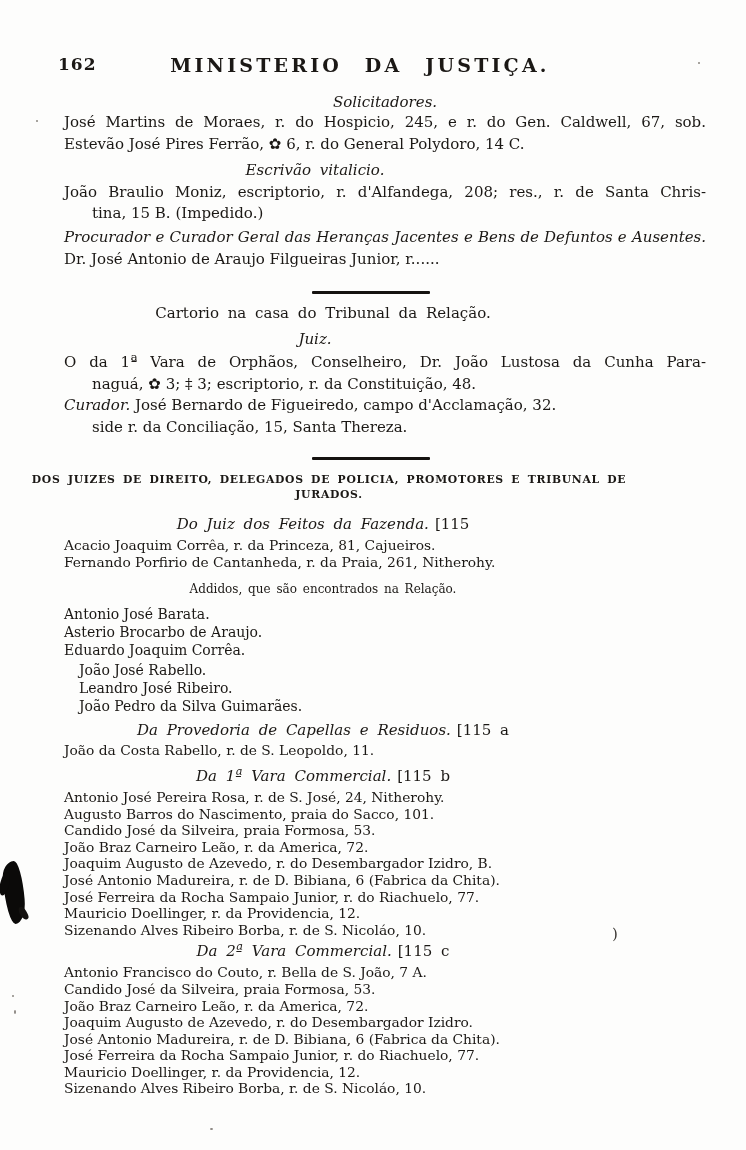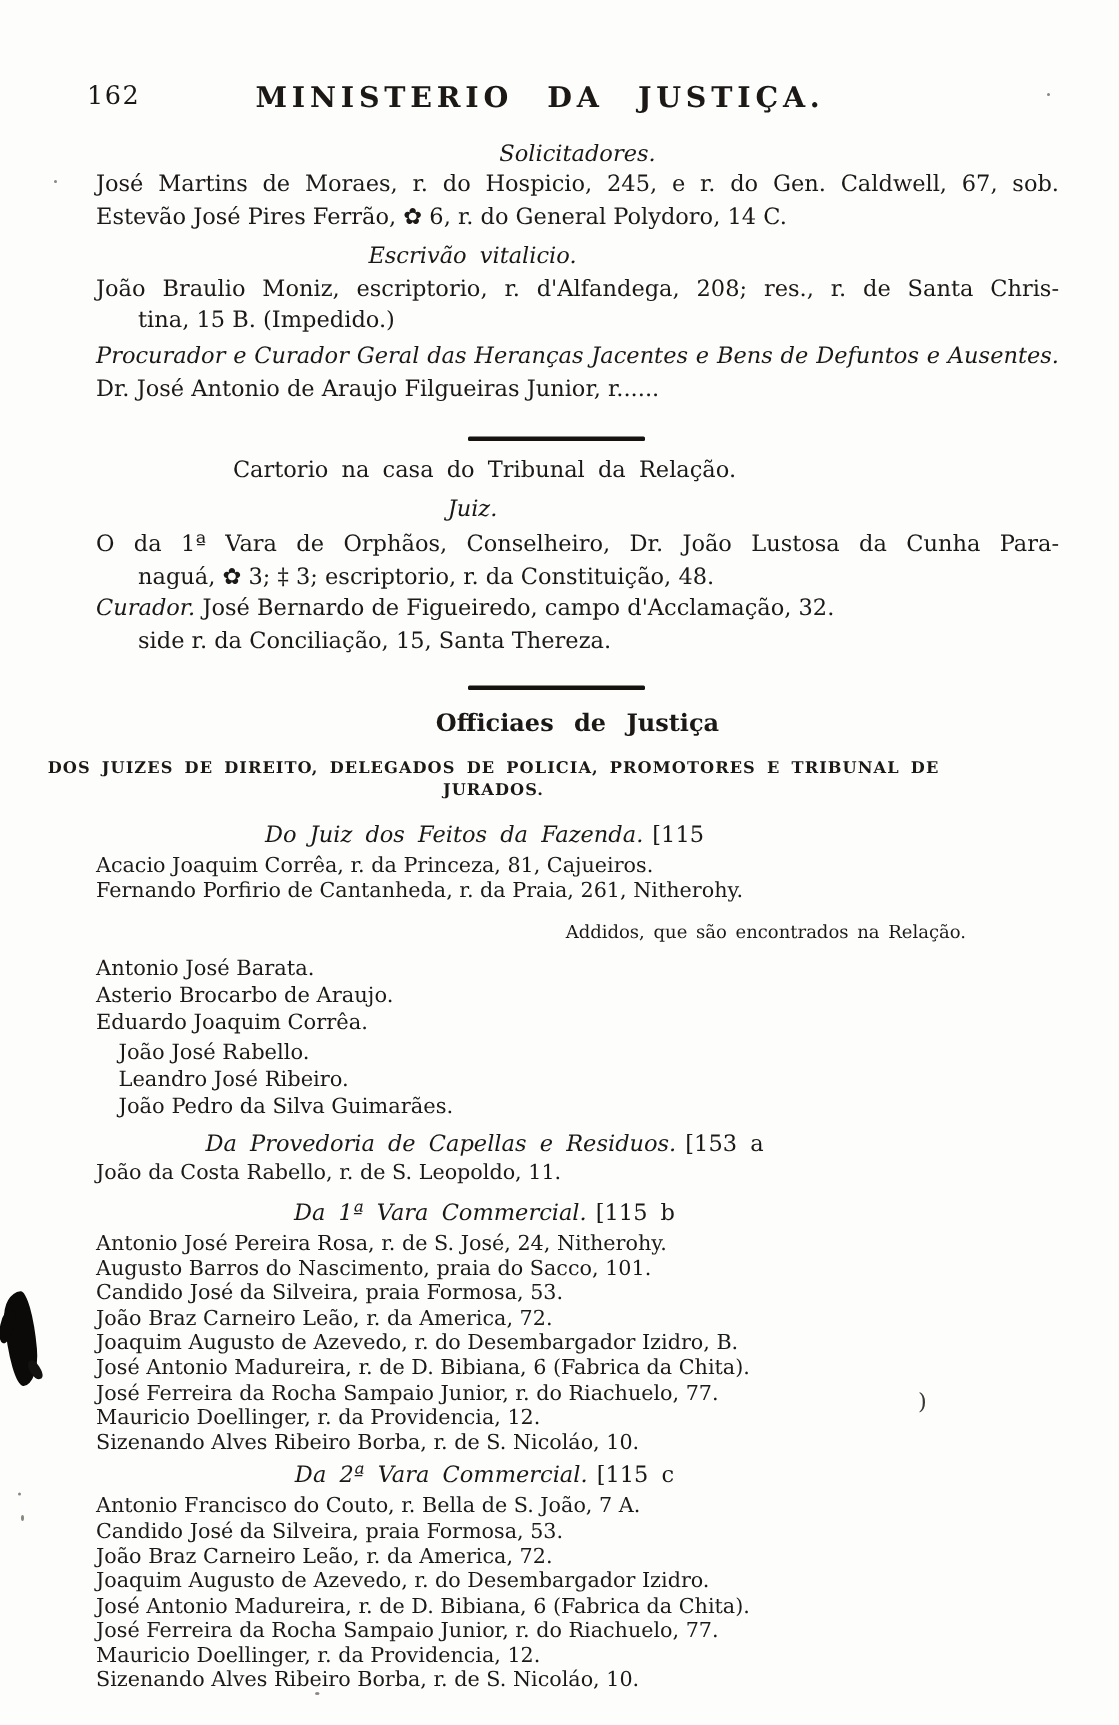--- a/index.html
+++ b/index.html
@@ -7,21 +7,21 @@
     position:relative;
     width:746px;height:1150px;
     background:#fdfdfc;
     overflow:hidden;
     font-family:"DejaVu Serif","Liberation Serif",serif;
     color:#1b1815;
   }
   .content{padding:54px 40px 0 64px;}
   
   .hdr{position:relative;height:24px;}
-  .pagenum{position:absolute;left:-6px;top:0;font-size:17px;font-weight:normal;letter-spacing:1px;}
+  .pagenum{position:absolute;left:-6px;top:0;font-size:17px;font-weight:bold;letter-spacing:1px;}
   .main-title{
     text-align:center;font-size:19px;font-weight:bold;
     letter-spacing:3.2px;word-spacing:13px;
     transform:translateX(-25px);
   }
   
   .h-italic{font-style:italic;font-size:15px;text-align:center;line-height:20px;word-spacing:4px;}
   .h-bold{font-weight:bold;font-size:15px;text-align:center;line-height:20px;word-spacing:5px;}
   .ref{font-style:normal;font-weight:normal;padding-left:6px;}
   .h-bold .ref{font-weight:bold;}
@@ -30,21 +30,21 @@
   .off-left-55{transform:translateX(-56px);}
   
   .line{font-size:15px;line-height:21.8px;}
   .stretch{text-align:justify;text-align-last:justify;}
   .hang{padding-left:28px;}
   .ital{font-style:italic;}
   .smallcaps{
     font-size:10.8px;font-weight:bold;letter-spacing:0.7px;word-spacing:3px;
     text-align:center;line-height:15px;
   }
-  .add-head{font-size:12px;text-align:right;line-height:16px;word-spacing:2px;}
+  .add-head{font-size:12px;text-align:center;line-height:16px;word-spacing:2px;}
   
   .dense .dline, .dline{font-size:13.8px;line-height:16.6px;}
   .faz .dline{line-height:17px;}
   .cols{display:flex;align-items:stretch;flex-direction:column;}
   .col-left{width:311px;}
   .col-divider{width:0;border-left:1.6px solid #2a2725;margin:1px 0;}
   .col-right{padding-left:15px;}
   .cols .dline{line-height:18px;font-size:14px;}
   
   .rule{width:118px;height:3px;background:#151210;margin-left:248px;border-radius:1px;}
@@ -115,21 +115,20 @@
       <div class="line">
         <span class="ital">Curador.</span>
         <span>José Bernardo de Figueiredo, campo d'Acclamação, 32.</span>
       </div>
       <div class="line hang">side r. da Conciliação, 15, Santa Thereza.</div>
     </div>
 
     <div class="rule mt18"></div>
 
     <div>
-      <div class="h-bold mt12" style="font-size:16px;word-spacing:8px;">Officiaes de Justiça</div>
       <div class="smallcaps off-left-55 mt12">DOS JUIZES DE DIREITO, DELEGADOS DE POLICIA, PROMOTORES E TRIBUNAL DE JURADOS.</div>
     </div>
 
     <div class="faz">
       <div class="h-italic off-left-60 mt12">
         <span>Do Juiz dos Feitos da Fazenda.</span><span class="ref">[115</span>
       </div>
       <div class="mt3">
 
       <div class="dline">Acacio Joaquim Corrêa, r. da Princeza, 81, Cajueiros.</div>
@@ -151,21 +150,21 @@
 
         <div class="dline">João José Rabello.</div>
             <div class="dline">Leandro José Ribeiro.</div>
             <div class="dline">João Pedro da Silva Guimarães.</div>
           </div>
       </div>
     </div>
 
     <div class="faz">
       <div class="h-italic off-left-60 mt5">
-        <span>Da Provedoria de Capellas e Residuos.</span><span class="ref">[153 a</span>
+        <span>Da Provedoria de Capellas e Residuos.</span><span class="ref">[115 a</span>
       </div>
       <div class="mt2">
 
       <div class="dline">João da Costa Rabello, r. de S. Leopoldo, 11.</div>
         </div>
     </div>
 
     <div>
       <div class="h-italic off-left-60 mt7">
         <span>Da 1ª Vara Commercial.</span><span class="ref">[115 b</span>

